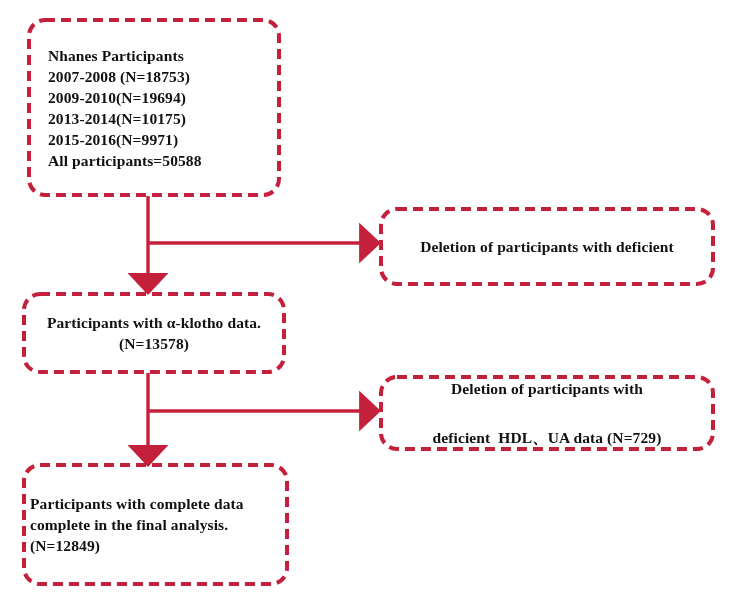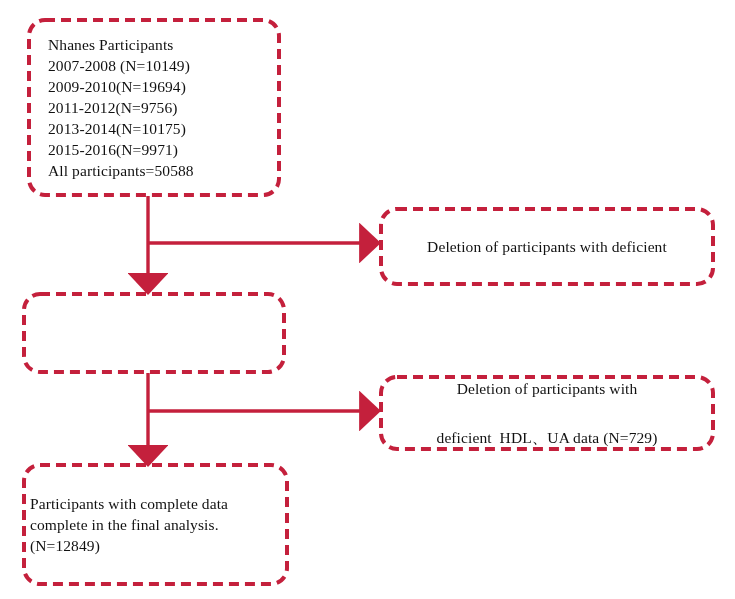--- a/index.html
+++ b/index.html
@@ -26,21 +26,21 @@
     width: 735px;
     height: 599px;
   }
   .node {
     position: absolute;
     box-sizing: border-box;
     display: flex;
     flex-direction: column;
     justify-content: center;
     color: #111111;
-    font-weight: normal;
+    font-weight: bold;
     font-size: 15.5px;
     line-height: 21px;
     letter-spacing: 0.1px;
     z-index: 2;
     pointer-events: auto;
   }
   .node .line {
     white-space: pre;
   }
   
@@ -125,32 +125,35 @@
 
     <line x1="148" y1="243" x2="370" y2="243" stroke="#C4203C" stroke-width="3.4" marker-end="url(#arrow-right)"></line>
 
     <line x1="148" y1="373" x2="148" y2="456" stroke="#C4203C" stroke-width="3.4" marker-end="url(#arrow-down)"></line>
 
     <line x1="148" y1="411" x2="370" y2="411" stroke="#C4203C" stroke-width="3.4" marker-end="url(#arrow-right)"></line>
   </svg>
 
   <div class="node" id="node-source">
     <div class="line">Nhanes Participants</div>
-    <div class="line">2007-2008 (N=10149)</div>
+    <div class="line">2007-2008 (N=18753)</div>
     <div class="line">2009-2010(N=19694)</div>
-    <div class="line">2011-2012(N=9756)</div>
     <div class="line">2013-2014(N=10175)</div>
     <div class="line">2015-2016(N=9971)</div>
     <div class="line">All participants=50588</div>
   </div>
 
   <div class="node" id="node-excl-klotho">
     <div class="line">Deletion of participants with deficient</div>
   </div>
 
+  <div class="node" id="node-klotho">
+    <div class="line">Participants with α-klotho data.</div>
+    <div class="line">(N=13578)</div>
+  </div>
 
   <div class="node" id="node-excl-hdl">
     <div class="line">Deletion of participants with</div>
     <div class="line">deficient  HDL、UA data (N=729)</div>
   </div>
 
   <div class="node" id="node-final">
     <div class="line">Participants with complete data</div>
     <div class="line">complete in the final analysis.</div>
     <div class="line">(N=12849)</div>

